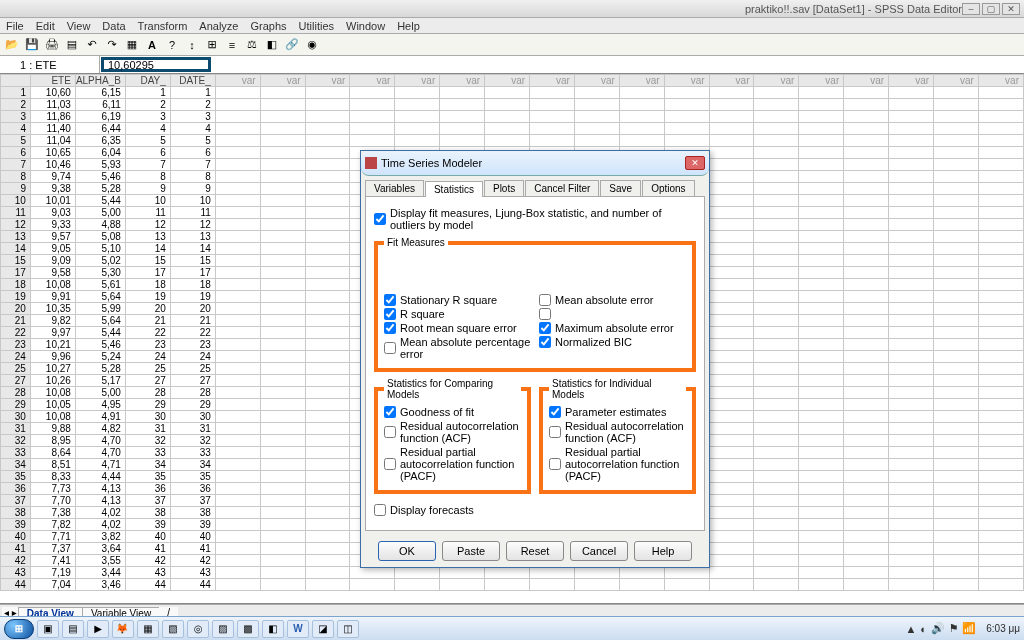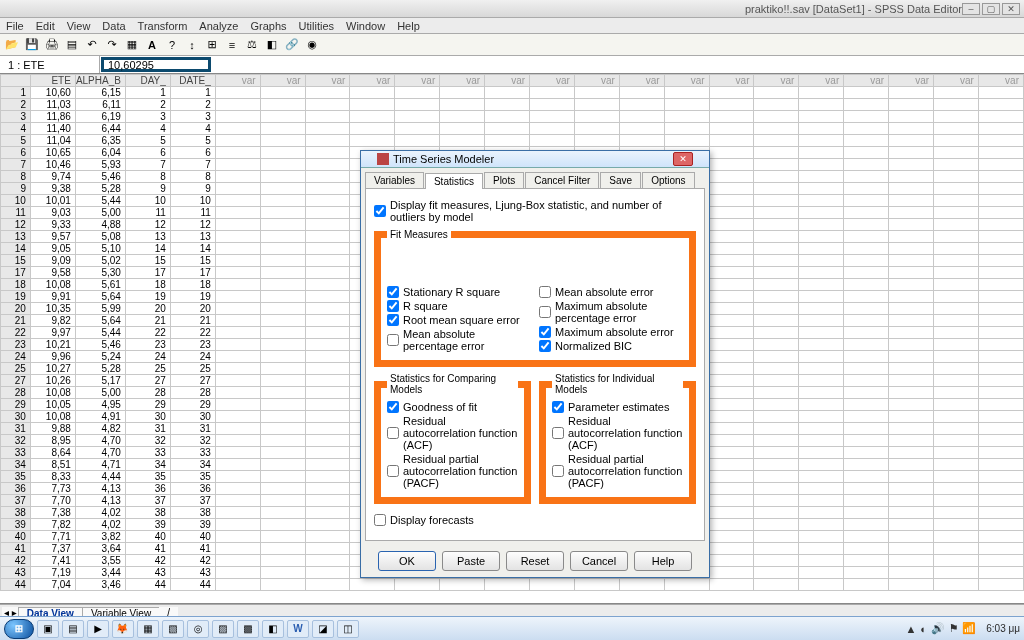--- a/index.html
+++ b/index.html
@@ -12,21 +12,21 @@
 
 
 .menubar { height: 16px; background: #ececec; border-bottom: 1px solid #aaa; display: flex; gap: 12px; padding: 0 6px; align-items: center; color: #333; }
 
 
 .toolbar { height: 22px; background: #f5f5f0; border-bottom: 1px solid #aaa; display: flex; align-items: center; padding: 0 4px; gap: 4px; }
 .toolbar .tbtn { width: 16px; height: 16px; border: 1px solid transparent; display: inline-flex; align-items: center; justify-content: center; }
 
 
 .cellrow { height: 18px; border-bottom: 1px solid #888; display: flex; }
-.cellrow .addr { width: 100px; border-right: 1px solid #aaa; padding-left: 8px; display: flex; align-items: center; }
+.cellrow .addr { width: 100px; border-right: 1px solid #aaa; padding-left: 20px; display: flex; align-items: center; }
 .cellrow .valbox { width: 110px; border: 3px solid #0c4a6e; margin: 1px; padding-left: 4px; display: flex; align-items: center; }
 
 
 .grid { position: relative; height: 530px; overflow: hidden; border-bottom: 1px solid #888; }
 .table { border-collapse: collapse; table-layout: fixed;}
 .table th, .table td { border: 1px solid #c8c8c8; height: 11.5px; font-size: 10px; }
 .table th { background: #e8e8e8; font-weight: normal; text-align: center; color: #444; }
 .table .rownum { width: 30px; background: #e8e8e8; text-align: right; padding-right: 4px; }
 .table .col { width: 45px; text-align: right; padding-right: 4px; }
 .table .colwide { width: 41px; }
@@ -34,28 +34,28 @@
 
 .btabs { height: 16px; background: #ececec; border-top: 1px solid #aaa; display:flex; align-items:center; padding-left: 2px; }
 .btabs span { padding: 0 8px; border: 1px solid #aaa; border-bottom: none; background:#f9f9f9; margin-right:-1px; font-size:10px;}
 .btabs .active { font-weight: bold; color: #003399; }
 
 
 .status { height: 16px; background: #e9e9e9; border-top:1px solid #aaa; display:flex; align-items:center; justify-content:center; color:#444;}
 
 
 .dialog { position: absolute; left: 360px; top: 150px; width: 350px; background: #f0f0ec; border: 1px solid #3a6ea5; box-shadow: 2px 2px 6px rgba(0,0,0,0.3);}
-.dialog .dtitle { height: 17px; background: linear-gradient(to bottom,#eaf3fd,#cfe4fb); display:flex; align-items:center; padding: 0 16px; justify-content:space-between; border-bottom: 1px solid #7aa;}
+.dialog .dtitle { height: 25px; background: linear-gradient(to bottom,#eaf3fd,#cfe4fb); display:flex; align-items:center; padding: 0 4px; justify-content:space-between; border-bottom: 1px solid #7aa; border-radius: 8px;}
 .dialog .dtitle .dclose { width: 20px; height: 14px; background: #d66; color:white; text-align:center; line-height:12px; border:1px solid #a22; font-size:9px; border-radius: 2px;}
 .dialog .body { padding: 4px; }
 .dialog .dtabs { display:flex; border-bottom: 1px solid #aaa;}
 .dialog .dtabs span { padding: 2px 8px; border: 1px solid #aaa; border-bottom:none; background:#f0f0ec; margin-right: 1px; font-size:10px;}
 .dialog .dtabs .act { background:#fff; position:relative; top:1px;}
 .dialog .panel { background:#fff; border:1px solid #aaa; border-top:none; padding:6px 8px 12px 8px; min-height: 254px;}
-.dialog fieldset { border: 7px solid #f97316; padding: 4px 6px 6px 6px; margin-top:6px;}
+.dialog fieldset { border: 4px solid #f97316; padding: 4px 6px 6px 6px; margin-top:6px;}
 .dialog legend { font-size:10px; padding: 0 3px;}
 .dialog label { font-size:10px; display:flex; align-items:center; gap:4px; margin: 2px 0;}
 .dialog .two { display:flex; gap: 8px;}
 .dialog .two > div { flex:1;margin-top:40px;}
 .dialog .top-check { margin: 4px 0 4px 0; }
 .dialog .btns { display:flex; justify-content:center; gap:6px; padding: 6px;}
 .dialog .btns button { width: 58px; height: 20px; background: linear-gradient(#fdfdfd,#e3e3e3); border:1px solid #8a8a8a; border-radius:3px;}
 .dialog .btns button.primary { border: 1px solid #2a64b0;}
 
 
@@ -1253,21 +1253,20 @@
                 <span>Mean absolute percentage error</span>
               </label>
             </div>
             <div id="fitR">
               <label>
                 <input type="checkbox" style="">
                 <span>Mean absolute error</span>
               </label>
               <label>
                 <input type="checkbox" style="">
-                <span>Maximum absolute percentage error</span>
               </label>
               <label>
                 <input type="checkbox" checked="" style="">
                 <span>Maximum absolute error</span>
               </label>
               <label>
                 <input type="checkbox" checked="" style="">
                 <span>Normalized BIC</span>
               </label>
             </div>

